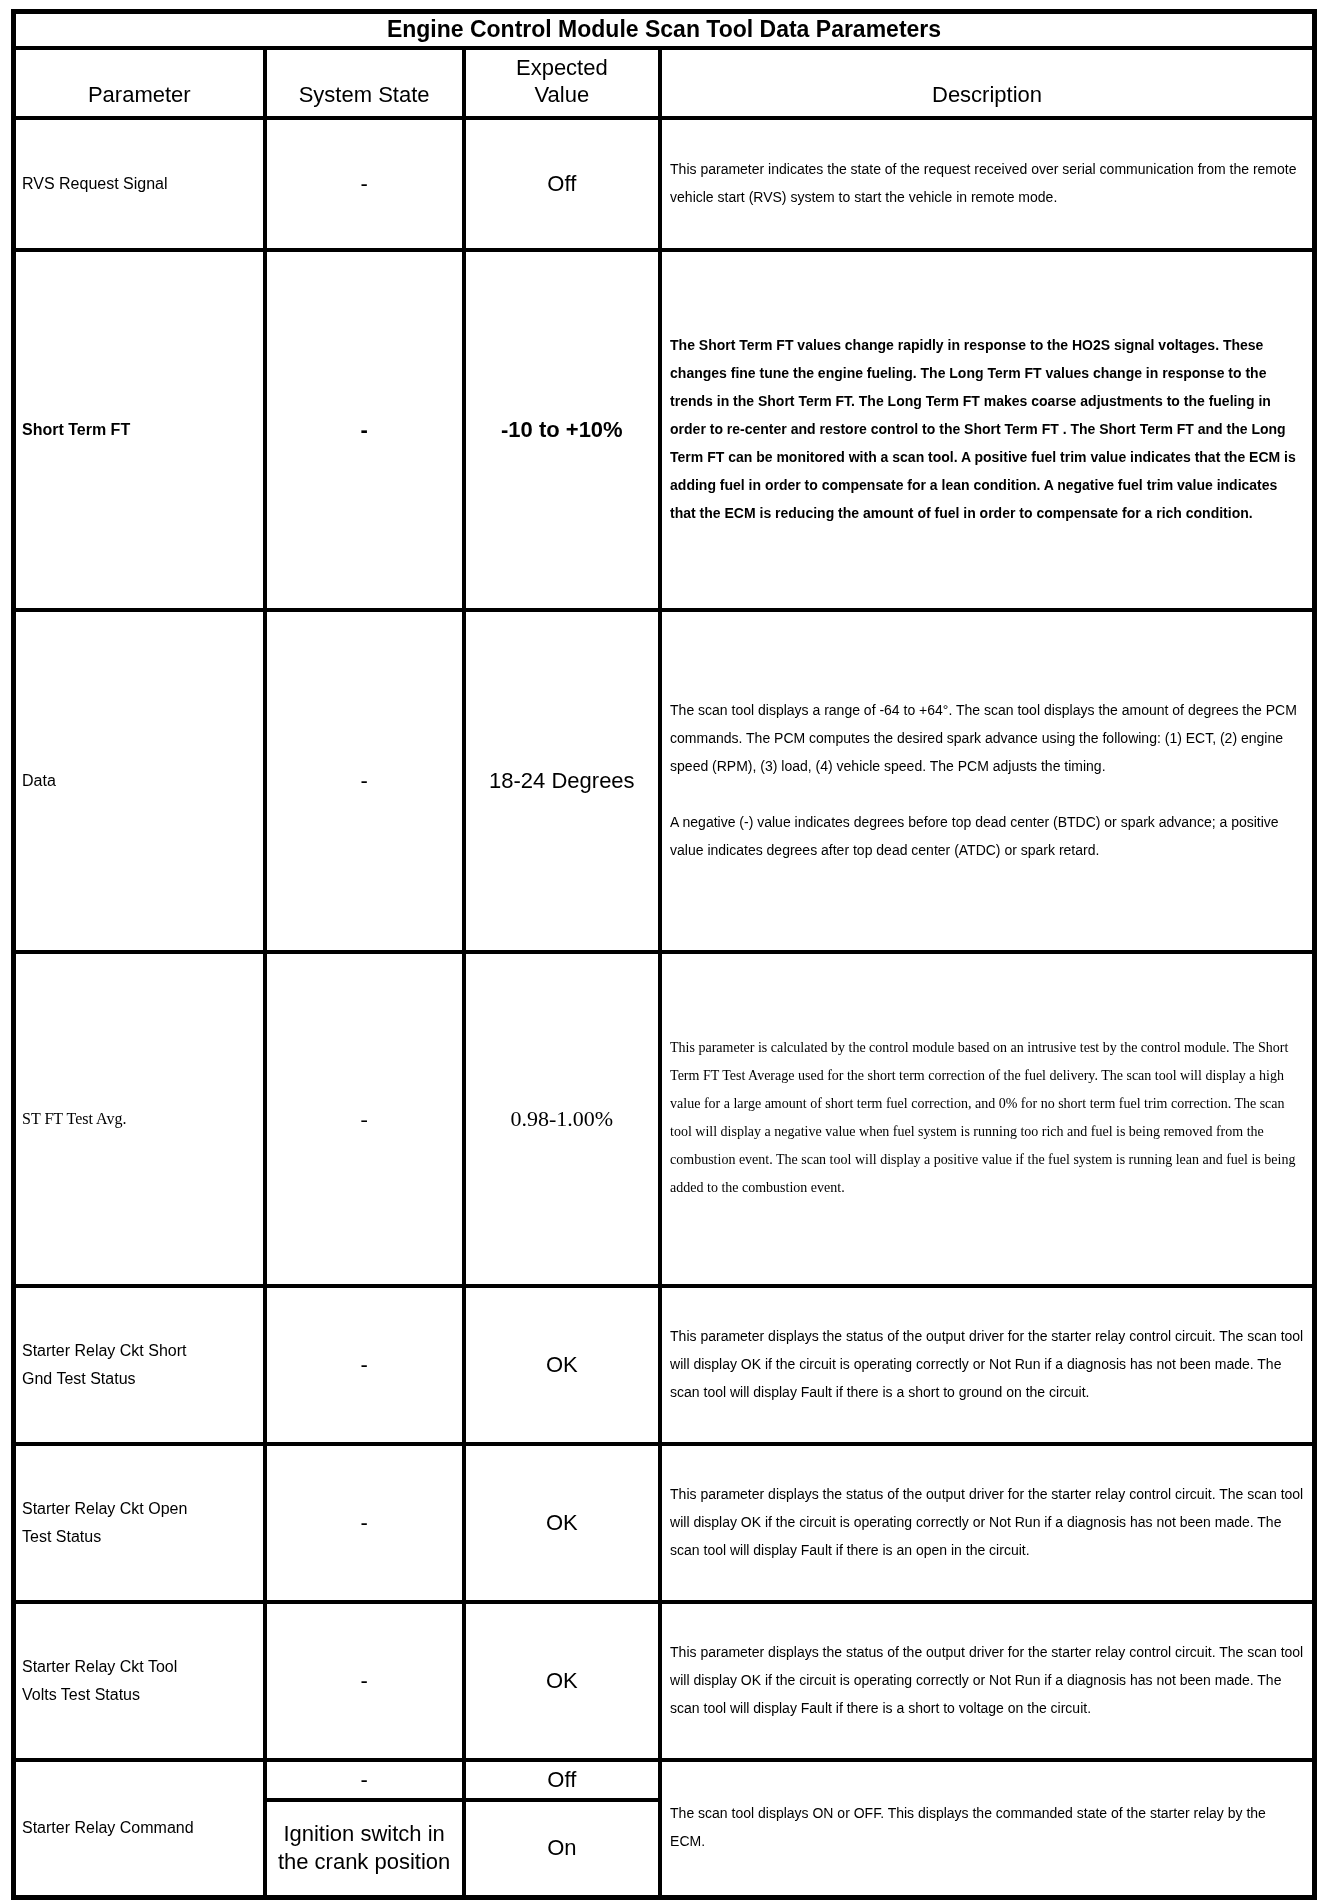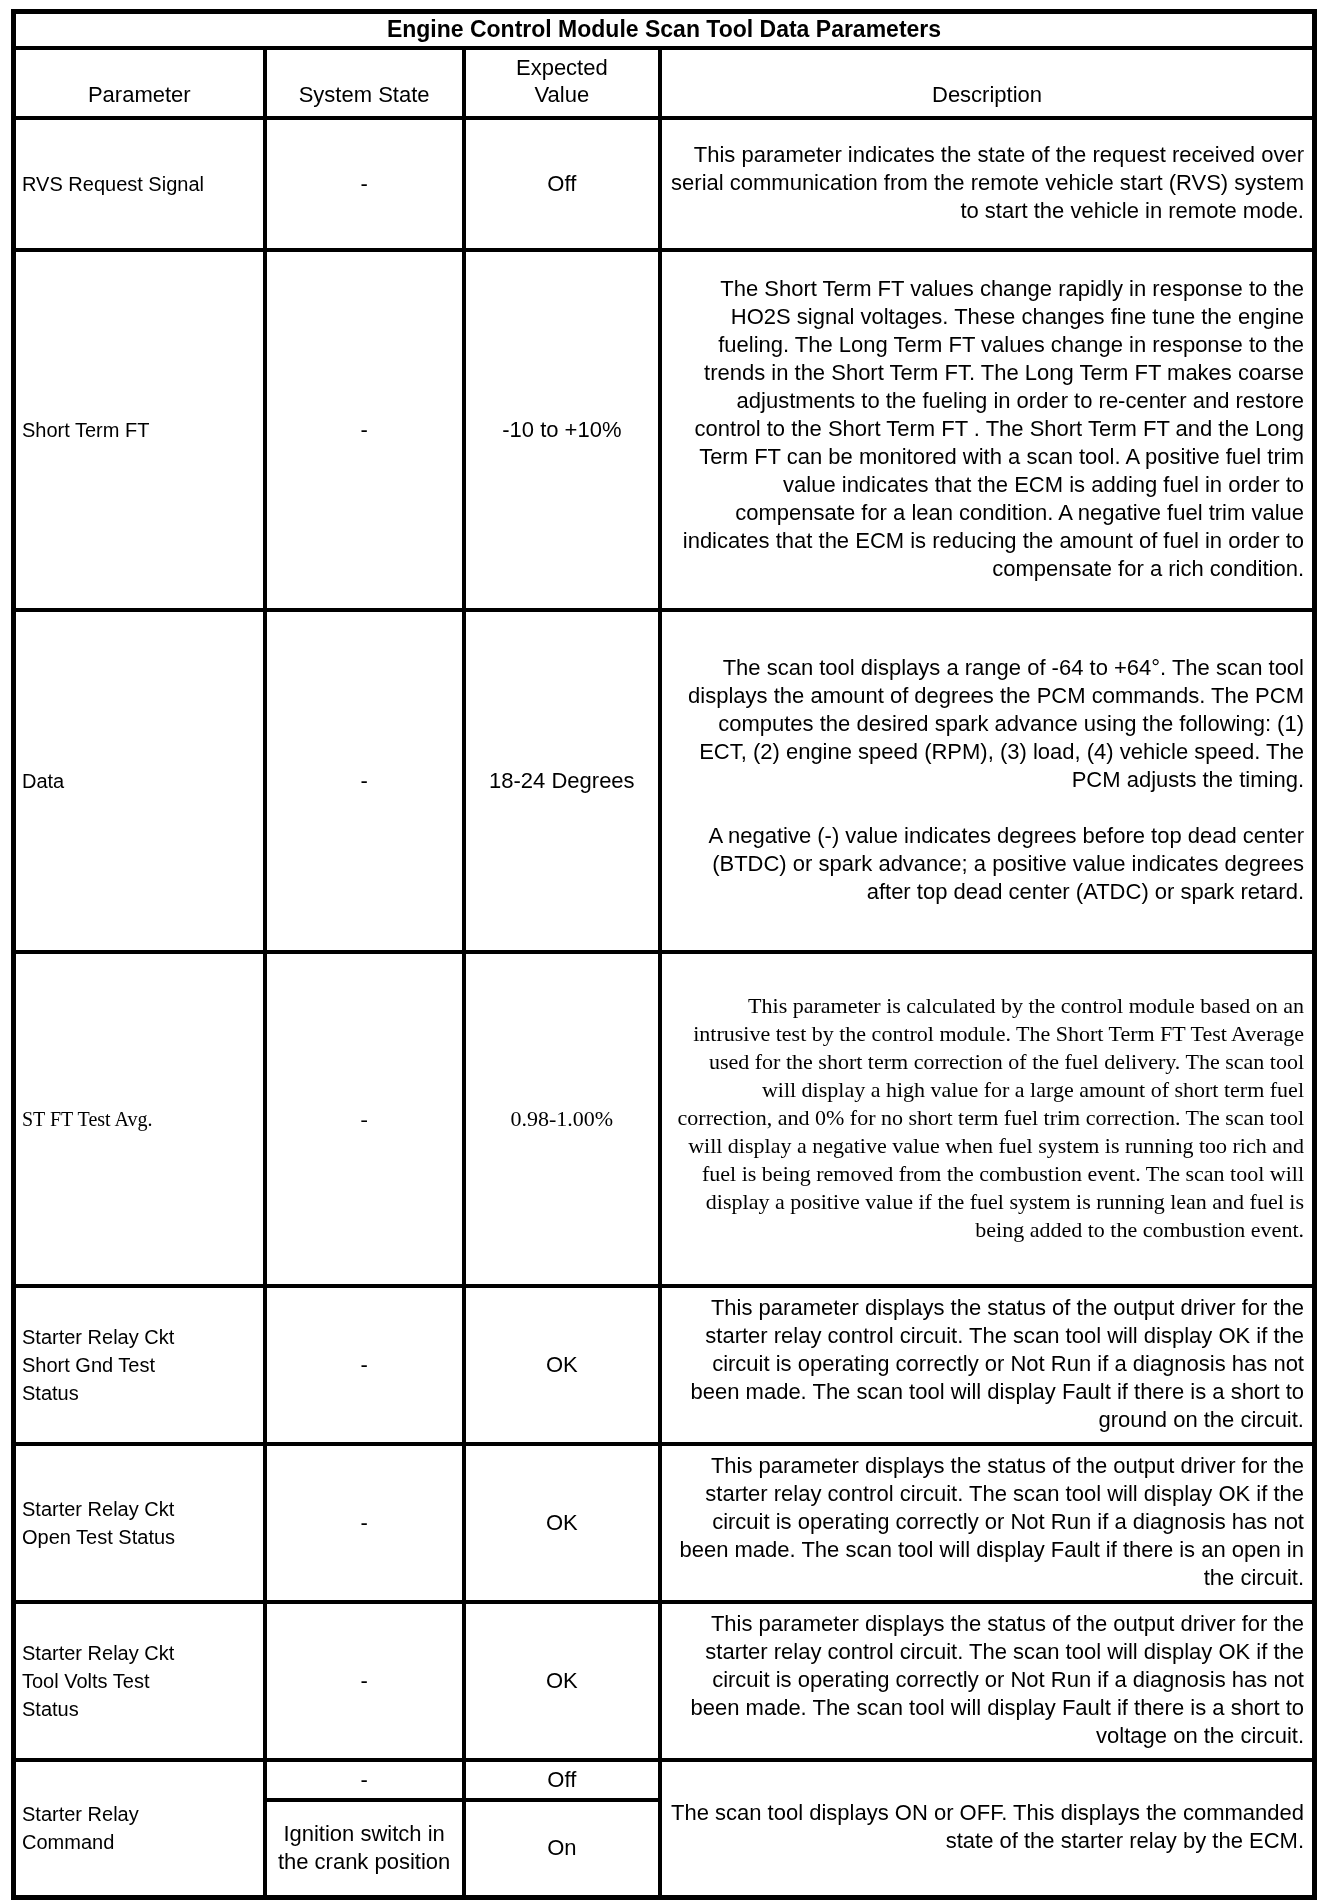--- a/index.html
+++ b/index.html
@@ -40,46 +40,46 @@
     font-size: 22px;
     font-weight: normal;
     text-align: center;
     vertical-align: bottom;
     height: 68px;
     padding: 4px 2px 8px 2px;
     line-height: 27px;
     white-space: pre-line;
   }
   .param-cell {
-    font-size: 20px;
+    font-size: 16px;
     line-height: 28px;
     text-align: left;
     vertical-align: middle;
     padding: 6px 58px 6px 6px;
   }
   .state-cell, .value-cell {
     font-size: 22px;
     line-height: 28px;
     text-align: center;
     vertical-align: middle;
     padding: 4px 4px;
   }
   .desc-cell {
-    font-size: 22px;
+    font-size: 14px;
     line-height: 28px;
-    text-align: right;
+    text-align: left;
     vertical-align: middle;
     padding: 5px 8px 7px 8px;
   }
   .para + .para {
     margin-top: 28px;
   }
   
   tr.row-0 td { height: 132px; }
-  tr.row-1 td { height: 360px; }
+  tr.row-1 td { height: 360px; font-weight: bold; }
   tr.row-2 td { height: 342px; }
   tr.row-3 td { height: 334px; font-family: Liberation Serif, serif; }
   tr.row-4 td, tr.row-5 td, tr.row-6 td { height: 158px; }
   tr.subrow-first .state-cell, tr.subrow-first .value-cell { height: 36px; }
   tr.subrow-second .state-cell, tr.subrow-second .value-cell { height: 98px; }
 </style>
 </head>
 <body>
 
 <div class="page">

